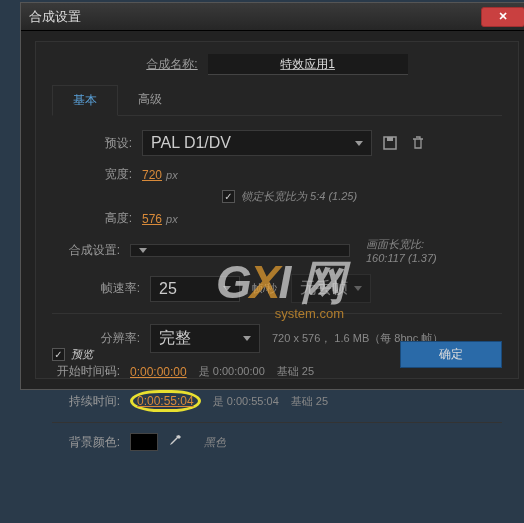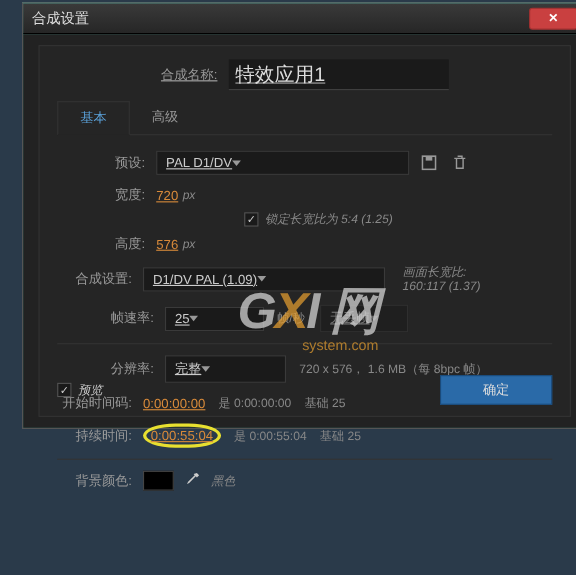--- a/index.html
+++ b/index.html
@@ -10,27 +10,27 @@
   .titlebar { height: 28px; background: linear-gradient(#3a3a3a, #262626); display: flex; align-items: center; padding: 0 8px; border-bottom: 1px solid #000; }
   .titlebar-text { color: #ddd; font-size: 13px; flex: 1; }
   .close-btn { width: 44px; height: 20px; background: #c94040; border: 1px solid #a03030; border-radius: 3px; display: flex; align-items: center; justify-content: center; color: #fff; font-size: 11px; font-weight: bold; cursor: pointer; }
   
   .body { padding: 10px 14px; background: #222; height: calc(100% - 28px); }
   .inner { border: 1px solid #333; height: 100%; padding: 12px 16px 10px; background: #252525; position: relative; }
   
   .row { display: flex; align-items: center; margin-bottom: 10px; font-size: 12px; color: #aaa; }
   .label { text-align: right; min-width: 68px; margin-right: 10px; color: #999; }
   
-  .text-input { background: #1a1a1a; border: none; border-bottom: 1px solid #444; color: #ddd; font-size: 18px; padding: 3px 6px; width: 200px; }
+  .text-input { background: #1a1a1a; border: none; border-bottom: 1px solid #444; color: #ddd; font-size: 12px; padding: 3px 6px; width: 200px; text-align: center; }
   
   .tabs { display: flex; border-bottom: 1px solid #333; margin-bottom: 14px; margin-top: 10px; }
   .tab { padding: 6px 20px; font-size: 12px; color: #999; cursor: pointer; }
   .tab.active { color: #5aa0d8; border: 1px solid #333; border-bottom: 1px solid #252525; margin-bottom: -1px; background: #252525; }
   
-  .select { background: #1a1a1a; border: 1px solid #3a3a3a; color: #ccc; font-size: 12px; padding: 3px 8px; display: flex; align-items: center; justify-content: flex-start; cursor: pointer; text-decoration: underline; }
+  .select { background: #1a1a1a; border: 1px solid #3a3a3a; color: #ccc; font-size: 16px; padding: 3px 8px; display: flex; align-items: center; justify-content: space-between; cursor: pointer; }
   .select-wide { width: 230px; }
   .select-med { width: 220px; }
   .select-sm { width: 90px; }
   .arrow-down { width: 0; height: 0; border-left: 4px solid transparent; border-right: 4px solid transparent; border-top: 5px solid #999; }
   
   .iconbtn { width: 20px; height: 20px; display: inline-flex; align-items: center; justify-content: center; margin-left: 8px; cursor: pointer; }
   .link-val { color: #d88a3a; font-size: 12px; text-decoration: underline; cursor: pointer; }
   
   .checkbox { width: 13px; height: 13px; background: #1a1a1a; border: 1px solid #555; display: inline-flex; align-items: center; justify-content: center; margin-right: 6px; color: #ccc; font-size: 10px; cursor: pointer; }
   
@@ -111,21 +111,20 @@
 
       <div class="row subrow" style="margin-top:-4px;">
         <span class="label" style="min-width:40px;">高度:</span>
         <span class="link-val">576</span>
         <span class="static" style="margin-left:4px;">px</span>
       </div>
 
       <div class="row">
         <span class="label">合成设置:</span>
         <div class="select select-med">
-          <span>D1/DV PAL (1.09)</span>
           <span class="arrow-down"></span>
         </div>
         <div style="margin-left:16px;">
           <div class="static">画面长宽比:</div>
           <div class="static">160:117 (1.37)</div>
         </div>
       </div>
 
       <div class="row subrow">
         <span class="label" style="min-width:48px;">帧速率:</span>
@@ -170,21 +169,21 @@
       <div class="divider"></div>
 
       <div class="row">
         <span class="label">背景颜色:</span>
         <div class="swatch"></div>
         <span class="eyedrop">
           <svg width="14" height="14">
               <path d="M11 1l2 2-2 2-1-1-6 6-2 1 1-2 6-6-1-1z" fill="#ccc"></path>
             </svg>
         </span>
-        <span class="static" style="margin-left:10px;">黑色</span>
+        <span class="static" style="margin-left:22px;">黑色</span>
       </div>
 
       <div class="watermark">
         <div class="wm-big">
           <span>G</span><span class="wm-x">X</span><span>I 网</span>
         </div>
         <div class="wm-sub">system.com</div>
       </div>
 
       <div class="footer">

